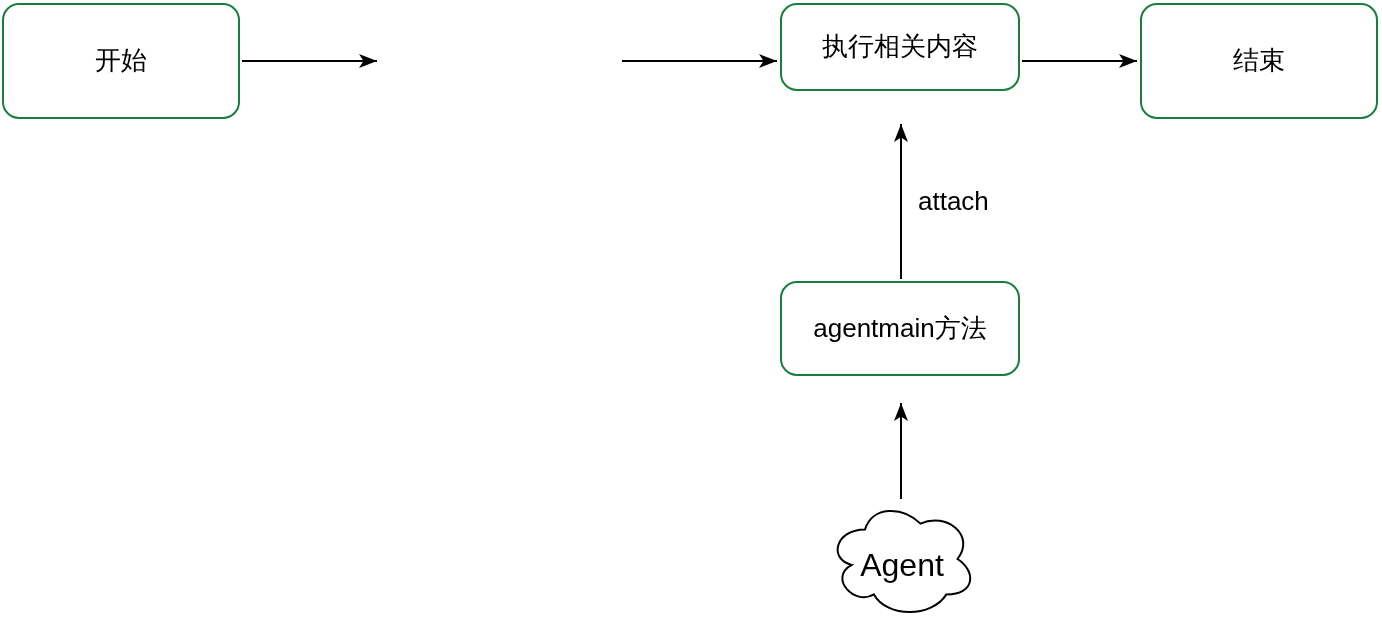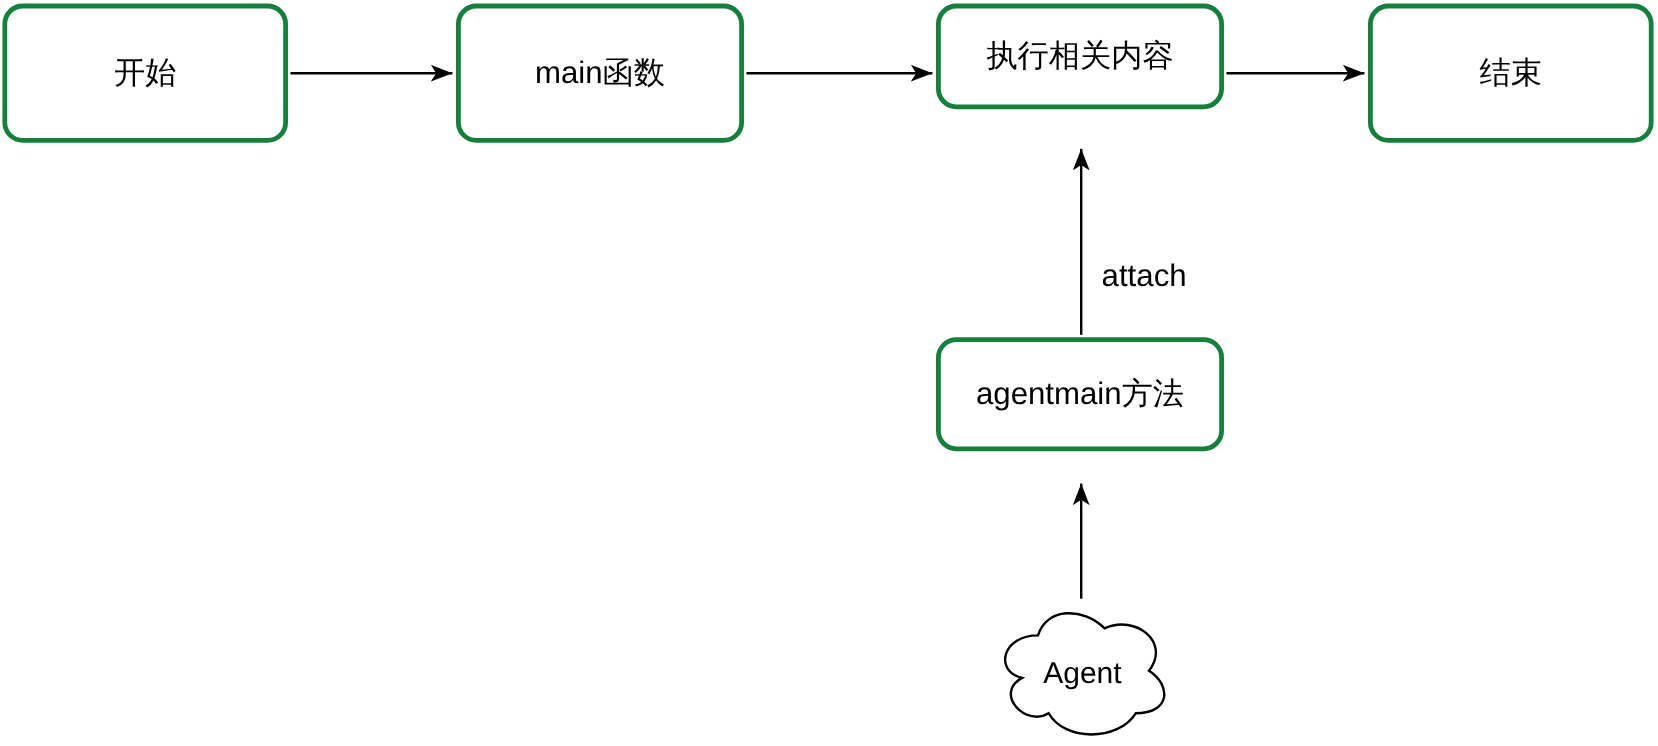--- a/index.html
+++ b/index.html
@@ -19,43 +19,42 @@
   .edges-layer {
     position: absolute;
     left: 0;
     top: 0;
     width: 1382px;
     height: 622px;
   }
   .node {
     position: absolute;
     box-sizing: border-box;
-    border: 4px solid #15803d;
+    border: 2px solid #15803d;
     border-radius: 17px;
     background: #ffffff;
     display: flex;
     align-items: center;
     justify-content: center;
     font-size: 26px;
     line-height: 1.2;
     white-space: nowrap;
     text-align: center;
   }
   .edge-label {
     position: absolute;
     font-size: 26px;
     line-height: 1.2;
     background: #ffffff;
     padding: 0 2px;
     white-space: nowrap;
-    margin-top: 28px;
   }
   .cloud-label {
     position: absolute;
-    font-size: 25px;
+    font-size: 32px;
     line-height: 1.2;
     text-align: center;
     white-space: nowrap;
   }
 </style>
 </head>
 <body>
 
 <div class="canvas">
 
@@ -79,23 +78,20 @@
              C 976 594.4 976 570.8 957.5 559
              C 976 535.4 946.4 511.8 920.5 523.6
              C 902 505.9 872.4 505.9 865 529.5
              Z" fill="#ffffff" stroke="#000000" stroke-width="2"></path>
   </svg>
 
   <div class="node" style="left:2px; top:3px; width:238px; height:116px;">
     <span>开始</span>
   </div>
 
-  <div class="node" style="left:380px; top:3px; width:240px; height:116px;">
-    <span>main函数</span>
-  </div>
 
   <div class="node" style="left:780px; top:3px; width:240px; height:88px;">
     <span>执行相关内容</span>
   </div>
 
   <div class="node" style="left:1140px; top:3px; width:238px; height:116px;">
     <span>结束</span>
   </div>
 
   <div class="node" style="left:780px; top:281px; width:240px; height:95px;">

